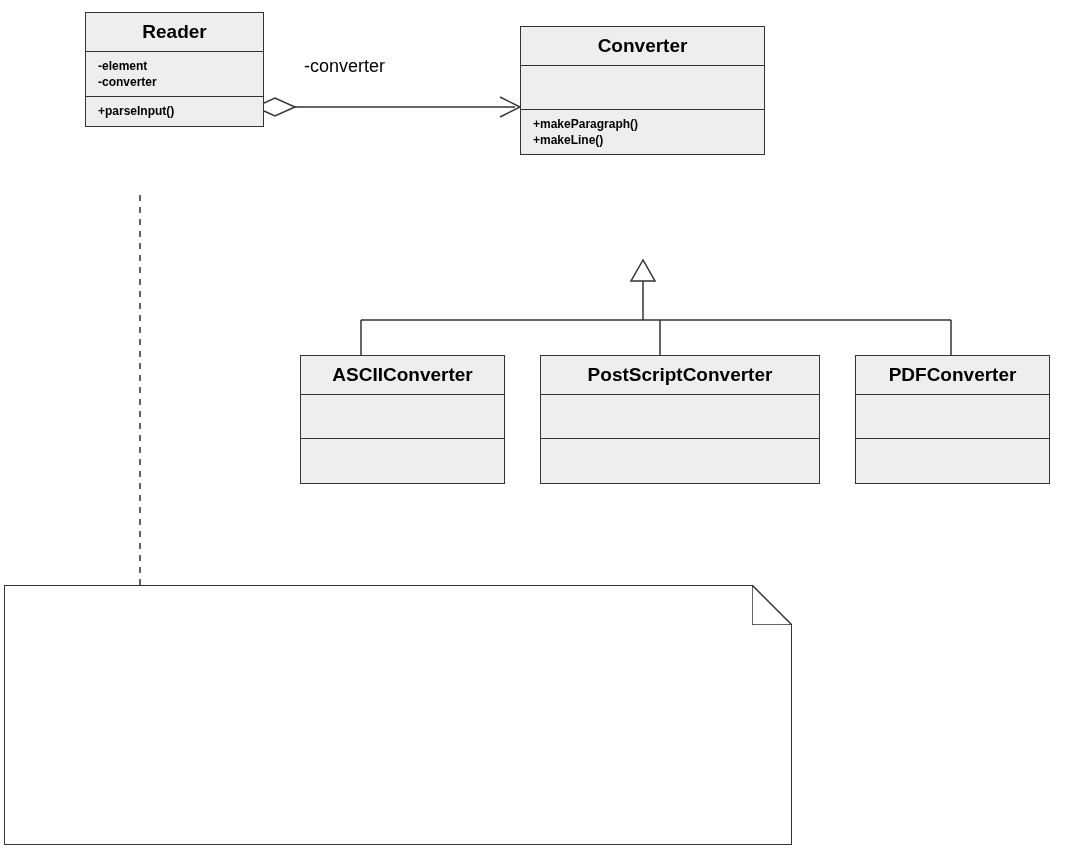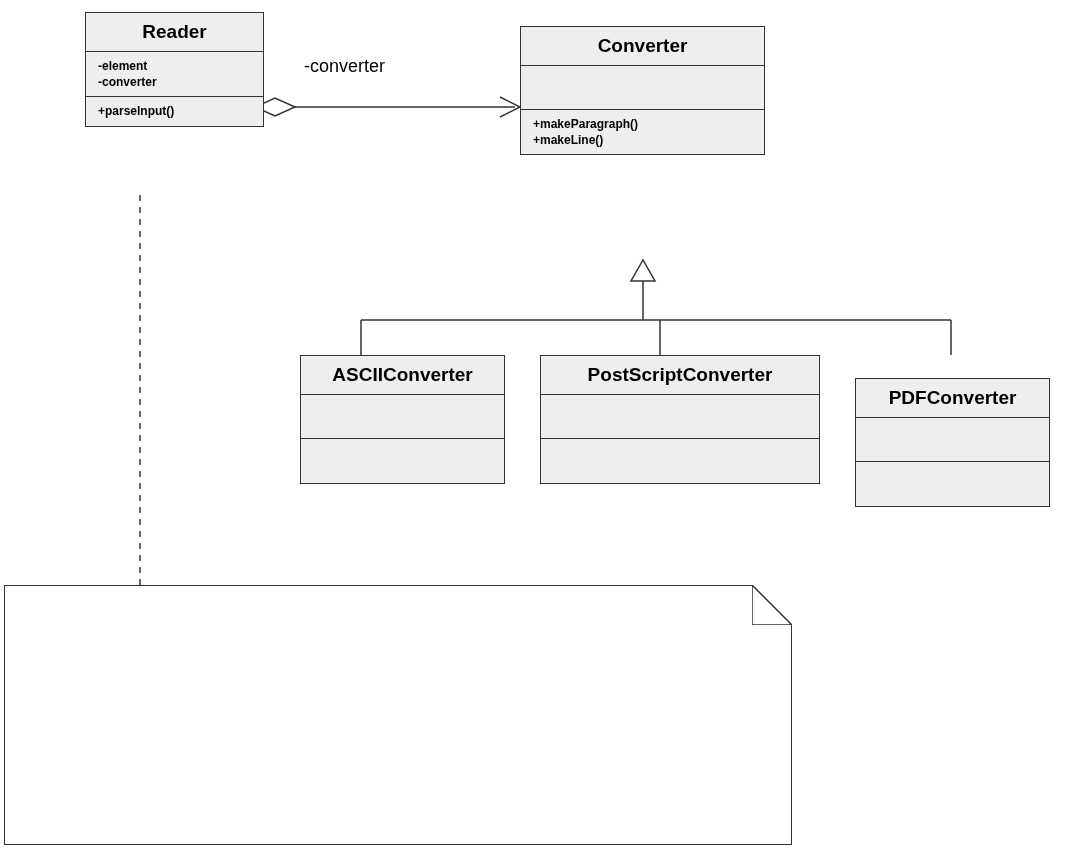--- a/index.html
+++ b/index.html
@@ -125,21 +125,21 @@
   <div class="uml-section empty"></div>
   <div class="uml-section empty"></div>
 </div>
 
 <div class="uml-class" style="left:540px; top:355px; width:280px;">
   <div class="uml-title">PostScriptConverter</div>
   <div class="uml-section empty"></div>
   <div class="uml-section empty"></div>
 </div>
 
-<div class="uml-class" style="left:855px; top:355px; width:195px;margin-top:23px;">
+<div class="uml-class" style="left:855px; top:355px; width:195px;">
   <div class="uml-title">PDFConverter</div>
   <div class="uml-section empty"></div>
   <div class="uml-section empty"></div>
 </div>
 
 <div class="note" style="left:4px; top:585px; width:788px; height:260px;">
   <div class="fold">
     <svg width="40" height="40">
       <polyline points="0,0 0,40 40,40" fill="#fff" stroke="#333" stroke-width="1.5"></polyline>
       <polyline points="0,0 40,40" fill="none" stroke="none"></polyline>

